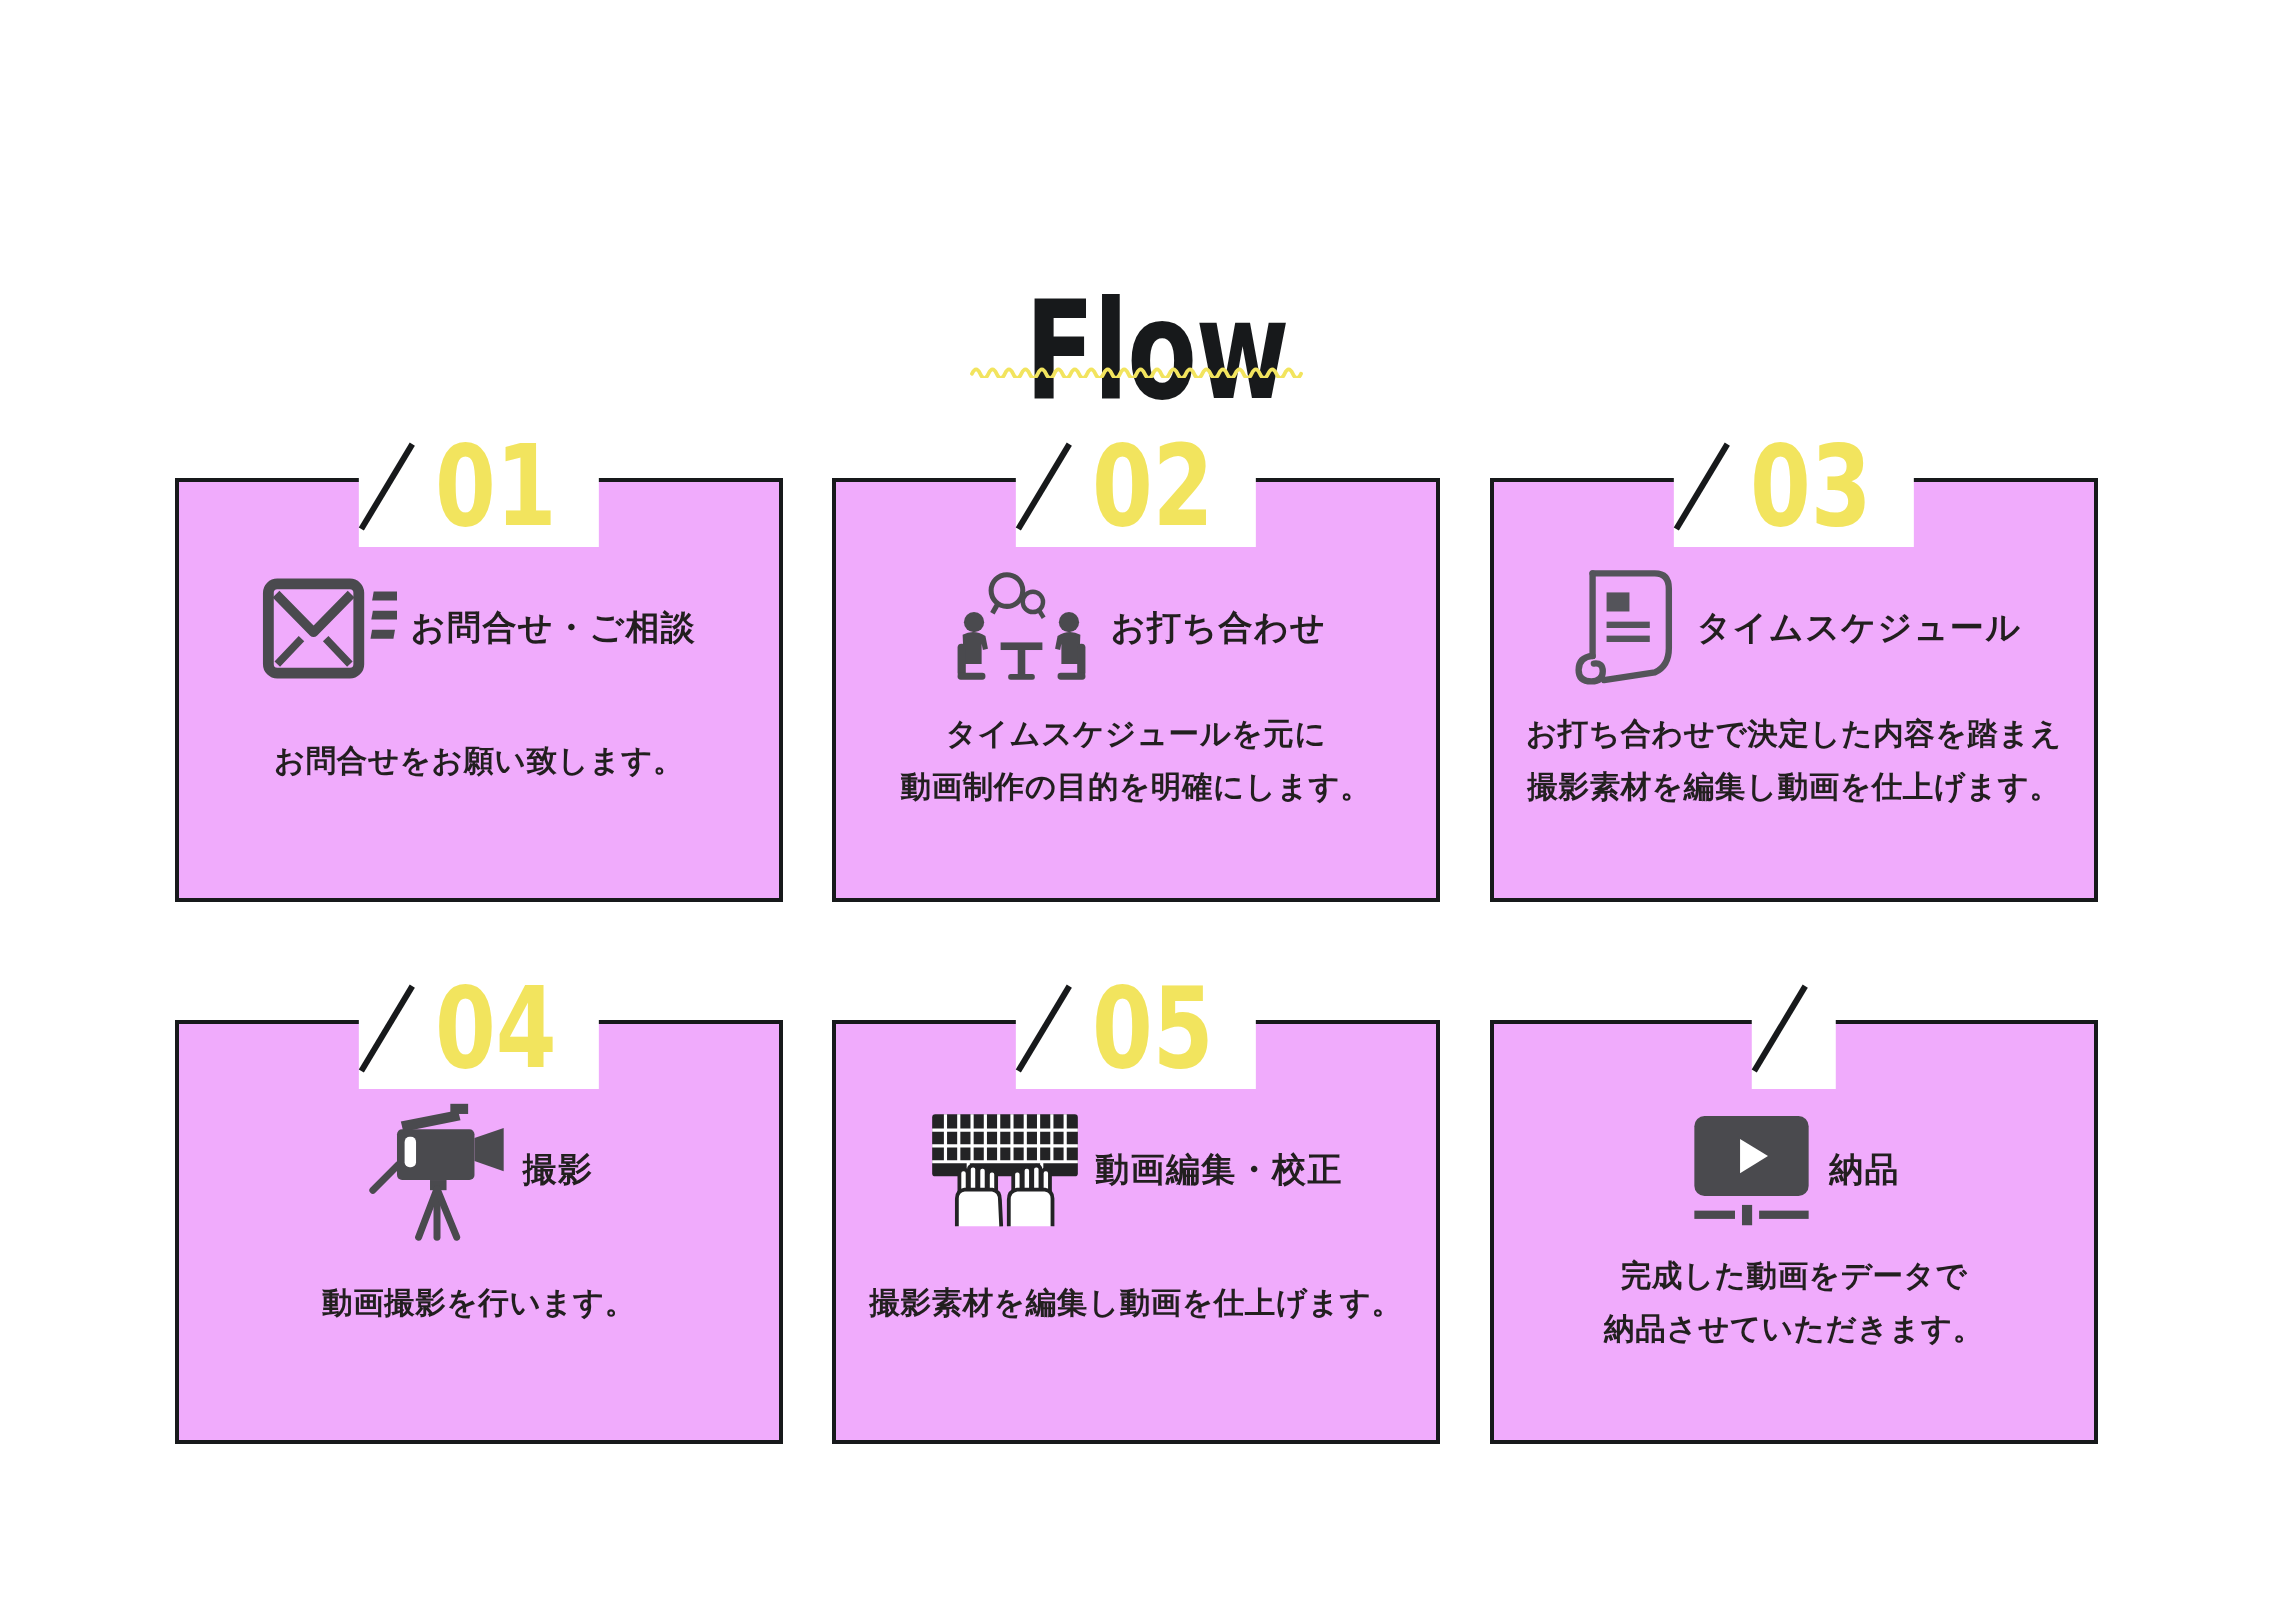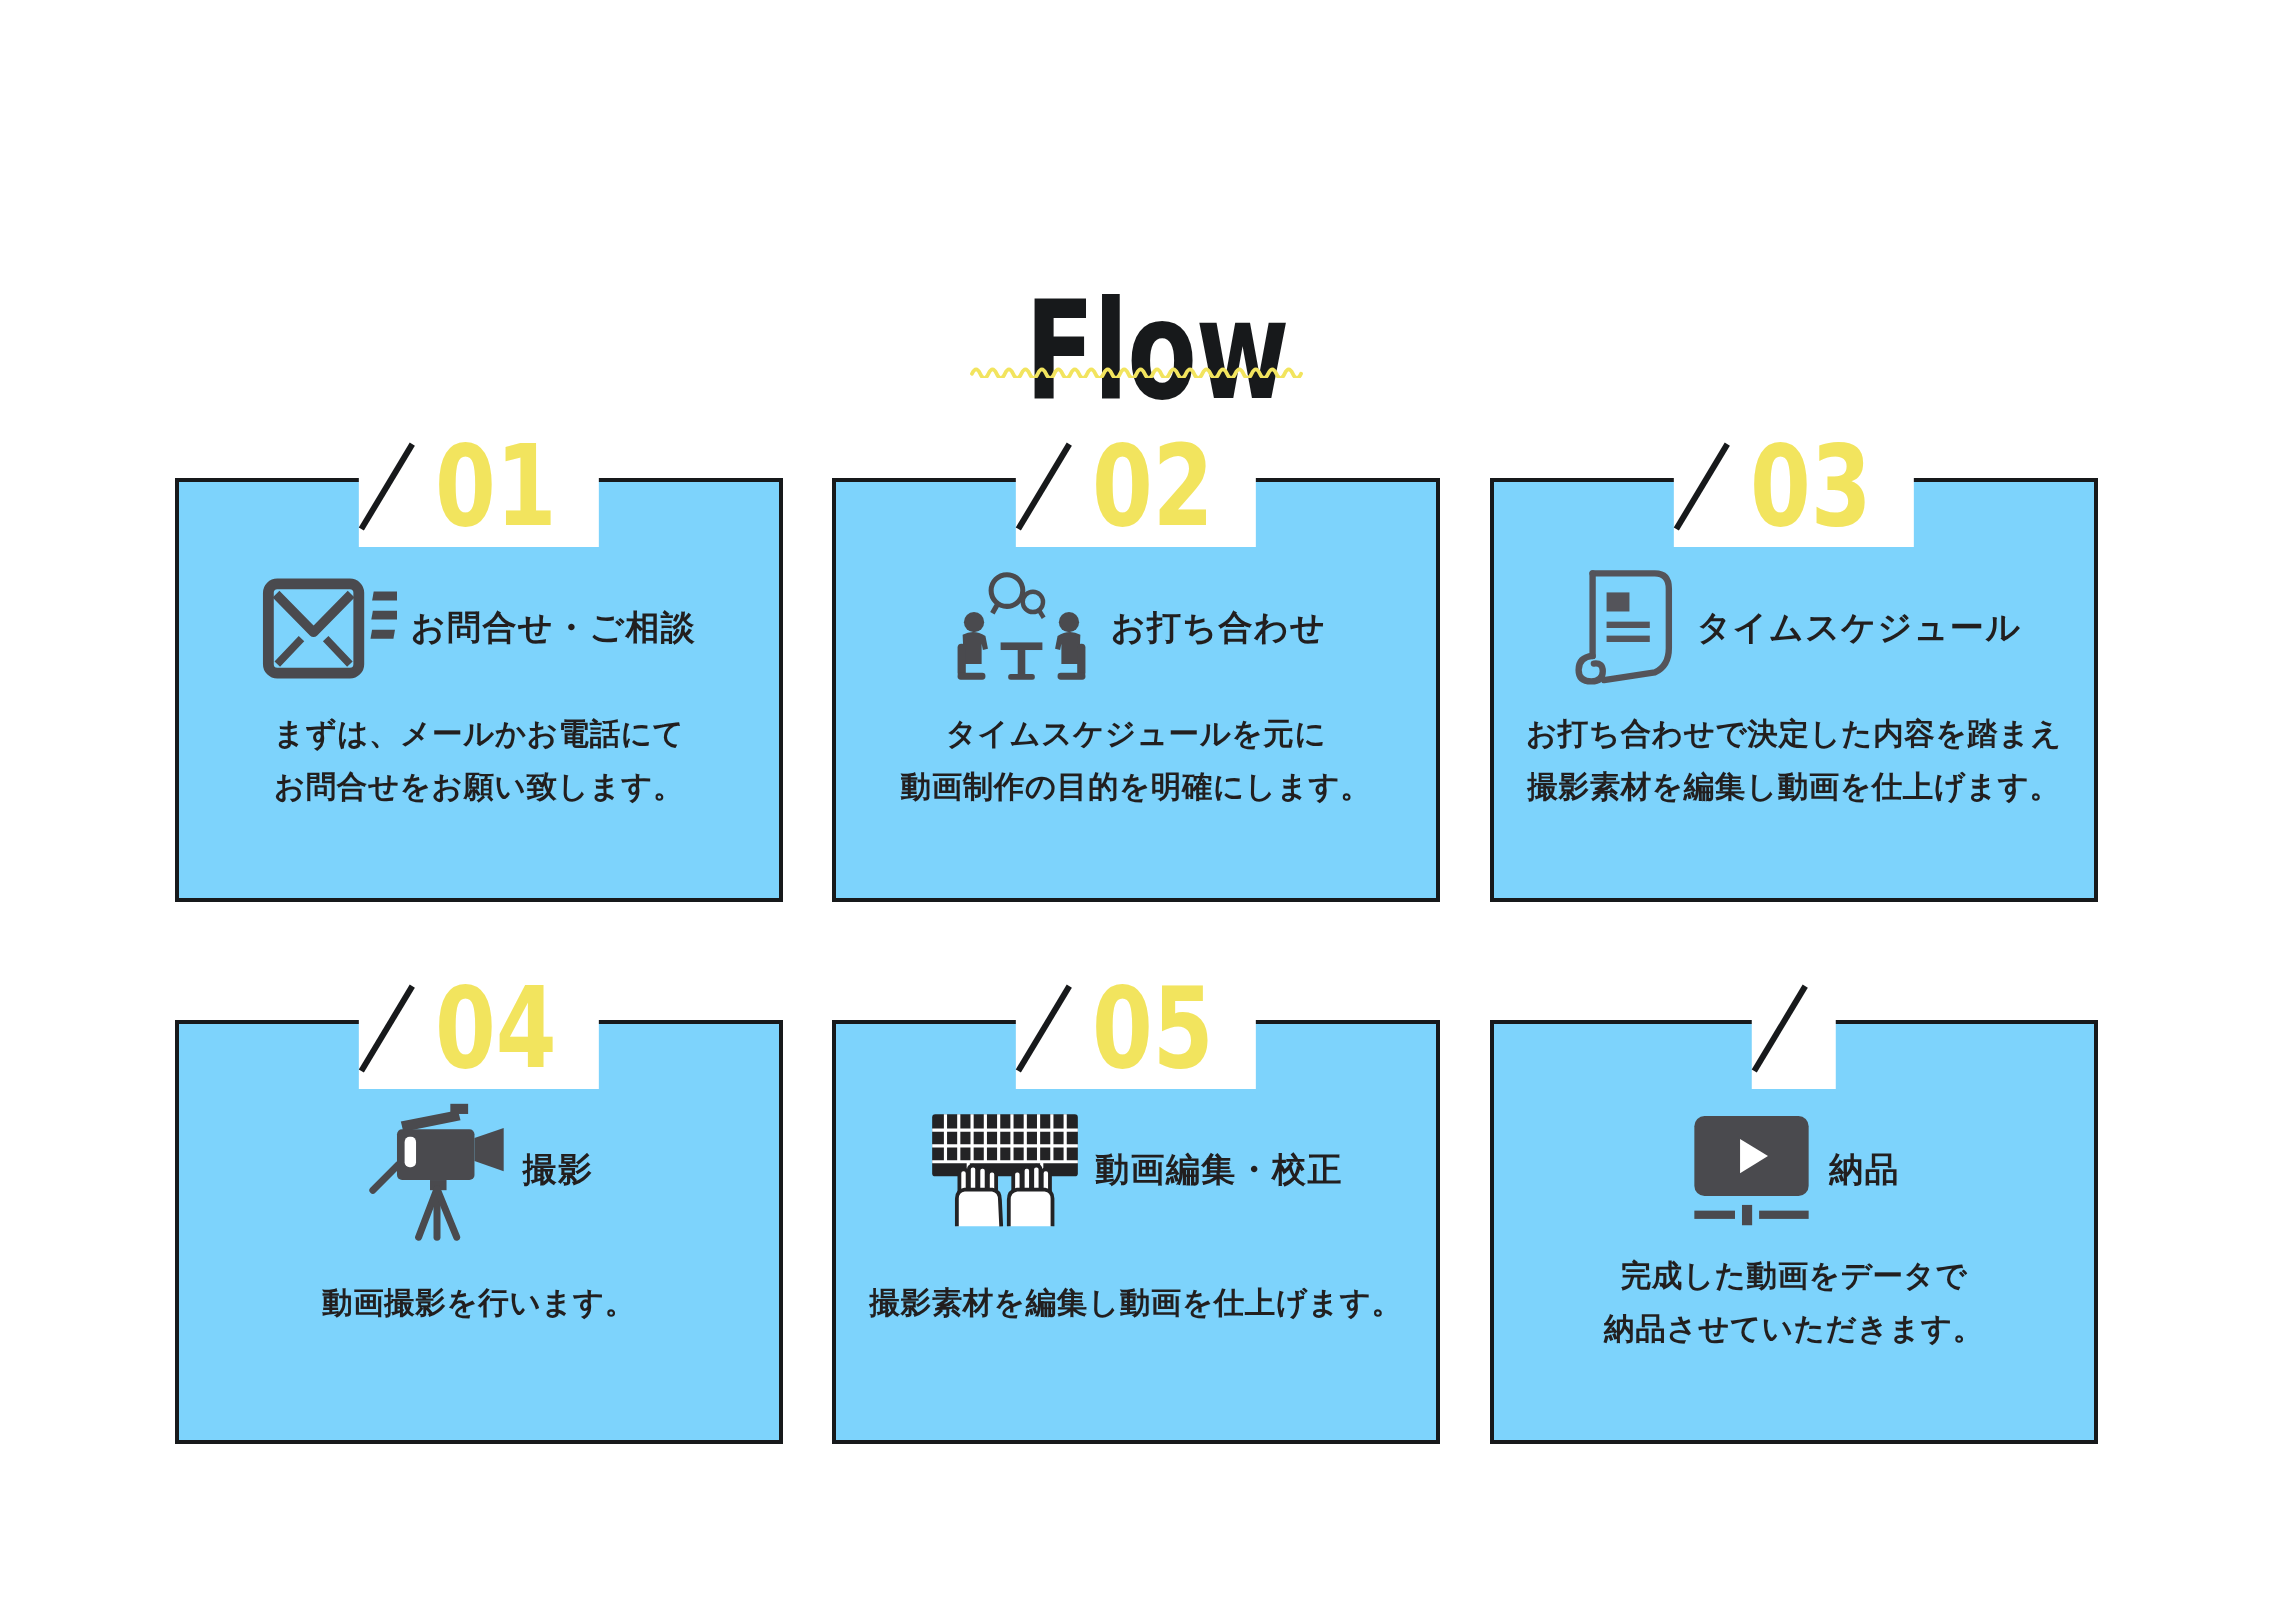--- a/index.html
+++ b/index.html
@@ -14,21 +14,21 @@
     text-align:center;font-size:137px;line-height:1;font-weight:bold;
     color:#17191b;letter-spacing:-0.01em;padding-left:40px;
   }
   .flow-title .squeeze{display:inline-block;transform:scaleX(0.74);transform-origin:center;}
   .wavy{
     position:absolute;top:363px;left:970px;width:333px;height:15.2px;
   }
   
   .card{
     position:absolute;width:608px;height:424px;box-sizing:border-box;
-    border:4.4px solid #17191b;background:#7dd3fc;
+    border:4.4px solid #17191b;background:#f0abfc;
   }
   .card.r1c1{left:175px; top:478px;}
   .card.r1c2{left:832px;top:478px;}
   .card.r1c3{left:1490px;top:478px;}
   .card.r2c1{left:175px; top:1020px;}
   .card.r2c2{left:832px;top:1020px;}
   .card.r2c3{left:1490px;top:1020px;}
 
   .num-wrap{
     position:absolute;top:-56px;left:50%;transform:translateX(-50%);
@@ -82,21 +82,20 @@
       <path d="M24,140 L62,100 M138,140 L100,100" fill="none" stroke="#4a4a4e" stroke-width="12"></path>
       <g fill="#4a4a4e" transform="skewX(-10)">
         <rect x="180" y="26" width="52" height="14"></rect>
         <rect x="184" y="56" width="44" height="14"></rect>
         <rect x="188" y="86" width="36" height="14"></rect>
       </g>
     </svg>
     <div class="card-title">お問合せ・ご相談</div>
   </div>
   <div class="card-body">
-    <div class="line">まずは、メールかお電話にて</div>
     <div class="line">お問合せをお願い致します。</div>
   </div>
 </div>
 
 <div class="card r1c2">
   <div class="num-wrap">
     <div class="num-slash"></div>
     <div class="num"><span class="squeeze">02</span></div>
   </div>
   <div class="card-head">

